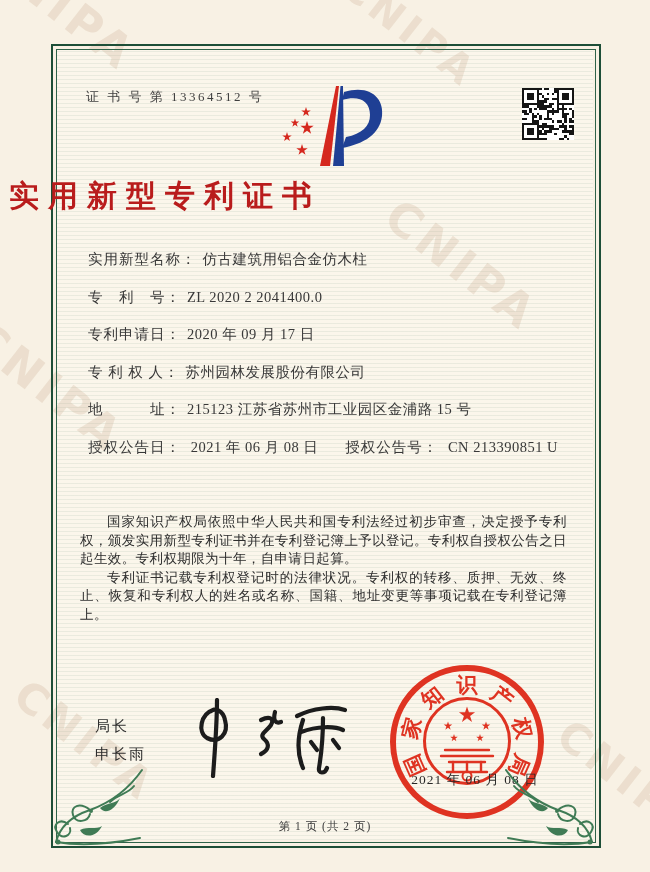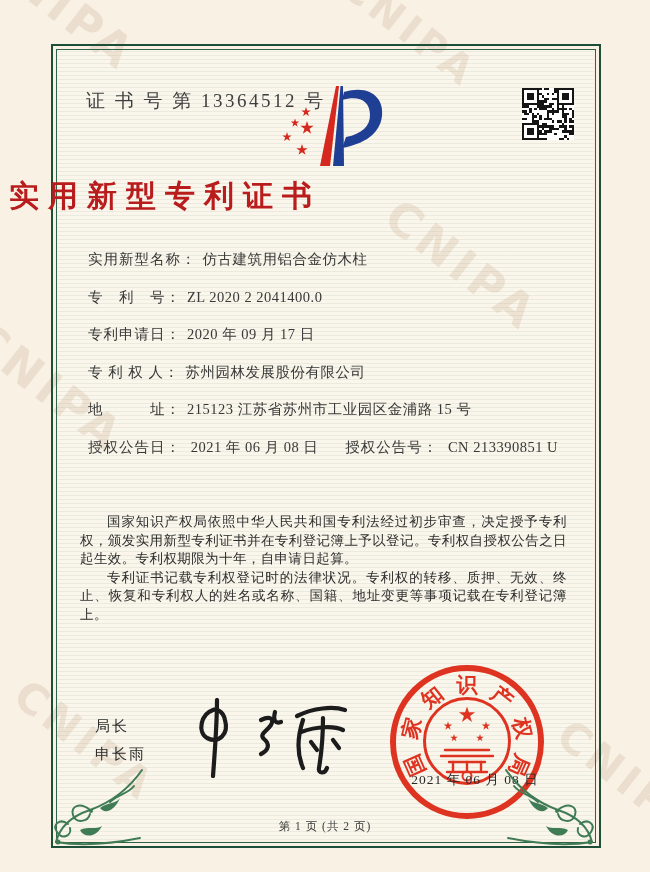--- a/index.html
+++ b/index.html
@@ -16,21 +16,21 @@
              repeating-linear-gradient(0deg, rgba(139,168,146,0.15) 0 1px, rgba(0,0,0,0) 1px 4px);
            background-color:#fbf6eb;}
 
   
   .frame{position:absolute;left:51px;top:44px;width:546px;height:800px;z-index:2;
          border:2.5px solid #1d4e37;pointer-events:none;}
   .frame .inner-line{position:absolute;inset:3px;border:1px solid #2e6349;}
 
   .content{position:absolute;inset:0;z-index:3;}
 
-  .cert-no{position:absolute;left:86px;top:88px;font-size:19px;letter-spacing:2.5px;color:#3f3f3f;}
+  .cert-no{position:absolute;left:86px;top:88px;font-size:13px;letter-spacing:2.5px;color:#3f3f3f;}
 
   .logo{position:absolute;left:280px;top:82px;width:110px;height:86px;}
   .qr{position:absolute;left:522px;top:88px;width:52px;height:52px;background:#fff;}
 
   .title{position:absolute;left:0;right:0;top:176px;text-align:left;
          font-size:30px;font-weight:bold;color:#b91c1c;letter-spacing:9px;text-indent:9px;}
 
   .fields{position:absolute;left:88px;top:252px;width:470px;display:flex;flex-direction:column;gap:22.5px;
           font-size:14.5px;color:#383838;}
   .frow{display:flex;line-height:15px;white-space:nowrap;}

